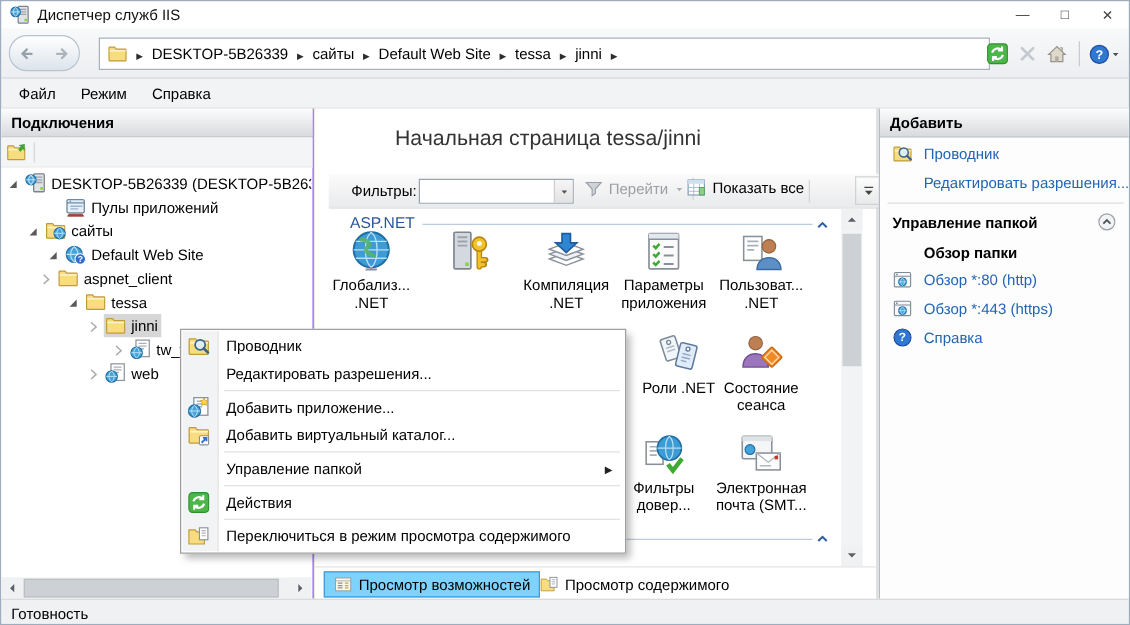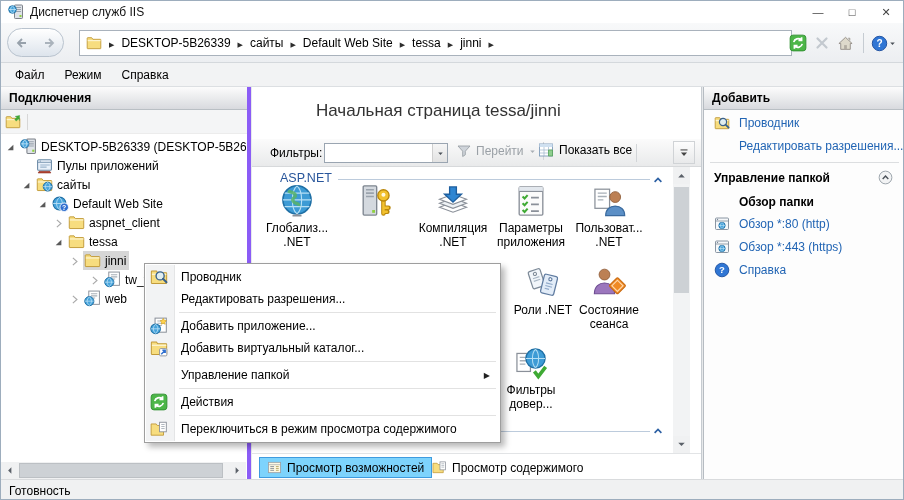--- a/index.html
+++ b/index.html
@@ -25,21 +25,21 @@
   .addrtools{position:absolute;right:6px;top:8px;height:24px;display:flex;align-items:center}
   .addrtools .tbtn{margin-left:7px;display:flex;align-items:center}
   .tooldiv{width:1px;height:20px;background:#c6ccd2;margin-left:9px}
 
   
   .menubar{position:absolute;left:0;top:62px;width:100%;height:24px;background:#f2f3f4;border-bottom:1px solid #dcdfe2;display:flex;align-items:center;padding-left:4px}
   .mitem{padding:3px 10px}
 
   
   .panel{position:absolute;top:86px;height:392px;background:#fff}
-  .panel.left{left:0;width:250px;border-right:4px solid #8b5cf6}
+  .panel.left{left:0;width:250px;border-right:1px solid #8b5cf6}
   .panel.center{left:251px;width:450px;border-right:1px solid #c7ccd1}
   .panel.right{left:702px;width:202px;border-left:1px solid #b6bcc2;background:#fdfdfd}
   .phead{height:23px;background:linear-gradient(#fcfcfc,#d8dade);border-bottom:1px solid #b9bfc4;font-weight:bold;display:flex;align-items:center;padding:0 8px}
 
   
   .ltoolbar{height:24px;background:#f4f5f6;display:flex;align-items:center;padding-left:4px;border-bottom:1px solid #ececec}
   .ltooldiv{width:1px;height:16px;background:#d7d7d7;margin-left:6px}
   .tree{position:absolute;left:0;top:48px;right:1px;bottom:17px;overflow:hidden;background:#fff;padding-top:2px}
   .trow{height:19px;display:flex;align-items:center;white-space:nowrap;overflow:hidden}
   .trow .exp{width:13px;height:13px;margin-right:2px}
@@ -47,21 +47,21 @@
   .trow.sel .selbox{background:#d6d6d6}
   .tlabel{margin-left:4px}
   .hscroll{position:absolute;left:0;right:1px;bottom:0;height:17px;background:#f0f1f2;display:flex;align-items:center}
   .sbtn{width:17px;height:17px;display:flex;align-items:center;justify-content:center;background:#f0f1f2}
   .hthumb{position:absolute;left:18px;width:204px;top:1px;height:15px;background:#cdd1d5;border:1px solid #bcc0c4}
   .hscroll .sbtn.right{position:absolute;right:0}
 
   
   .pageheader{position:absolute;left:0;top:0;width:100%;height:52px;background:#fff}
   .pagetitle{position:absolute;left:64px;top:14px;font-size:17px;color:#333}
-  .filterbar{position:absolute;left:0;top:52px;width:100%;height:28px;background:linear-gradient(#fbfbfb,#e9eaeb);border-bottom:1px solid #d7d9db;display:flex;align-items:center}
+  .filterbar{position:absolute;left:11px;top:52px;width:100%;height:28px;background:linear-gradient(#fbfbfb,#e9eaeb);border-bottom:1px solid #d7d9db;display:flex;align-items:center}
   .flabel{margin-left:18px}
   .combo{position:absolute;left:72px;top:4px;width:124px;height:20px;background:#fff;border:1px solid #9aa5b1;display:flex}
   .combo input{flex:1;border:none;outline:none;min-width:0;font-size:12px;padding:0 3px;font-family:inherit}
   .combo .cbtn{width:15px;display:flex;align-items:center;justify-content:center;background:linear-gradient(#f6f6f6,#e2e2e2);border-left:1px solid #cfcfcf}
   .gogroup{position:absolute;left:204px;top:3px;display:flex;align-items:center;color:#9aa0a6}
   .golabel{margin:0 4px}
   .fsep{width:1px;height:18px;background:#d2d5d8;margin:0 6px}
   .showall{position:absolute;left:286px;top:3px;display:flex;align-items:center;color:#000}
   .showall span.txt{margin-left:5px}
   .fsep2{position:absolute;left:384px;top:5px;width:1px;height:18px;background:#d2d5d8}
@@ -221,21 +221,21 @@
                 <rect x="6.5" y="1" width="8" height="13.5" rx=".8" fill="#dfe3e8" stroke="#7d828a"></rect>
                 <path d="M8 3.5h5M8 5.5h5M8 7.5h5" stroke="#9aa3ad"></path>
                 <rect x="11.5" y="11" width="2" height="2" fill="#8fd13f"></rect>
                 <circle cx="4.5" cy="5.5" r="3.8" fill="#45a3db" stroke="#1e6fa5" stroke-width=".9"></circle>
                 <path d="M1 5.5h7M4.5 1.9c-2.5 2.3-2.5 4.9 0 7.2M4.5 1.9c2.5 2.3 2.5 4.9 0 7.2" stroke="#bfe3f7" stroke-width=".8" fill="none"></path>
               </svg>
             </span>
             <span class="tlabel">DESKTOP-5B26339 (DESKTOP-5B26339</span>
           </span>
         </div>
-        <div class="trow" style="padding-left:19px">
+        <div class="trow" style="padding-left:35px">
           <span class="exp"><span class="ico" style="width:13px;height:13px"></span></span>
           <span class="selbox">
             <span class="ico" style="width:17px;height:17px">
               <svg viewBox="0 0 16 16">
                 <rect x="1.5" y="2.5" width="13" height="10" rx="1" fill="#e8f1fa" stroke="#6b8aa6"></rect>
                 <path d="M1.5 5h13" stroke="#6b8aa6" stroke-width=".8"></path>
                 <circle cx="4" cy="3.8" r=".6" fill="#6b8aa6"></circle>
                 <path d="M4 7.5h9M4 9.5h6" stroke="#9ab4cc"></path>
                 <path d="M3 13.5h10l1 1.5H2z" fill="#b8432f" stroke="#8e3325" stroke-width=".6"></path>
               </svg>
@@ -268,21 +268,21 @@
               <svg viewBox="0 0 16 16">
                 <circle cx="7" cy="8" r="6" fill="#45a3db" stroke="#1e6fa5"></circle>
                 <path d="M1 8h12M7 2.2c-3.6 3.3-3.6 8.3 0 11.6M7 2.2c3.6 3.3 3.6 8.3 0 11.6" stroke="#bfe3f7" stroke-width=".8" fill="none"></path>
                 <circle cx="11.5" cy="11.5" r="4" fill="#2f6fd0" stroke="#fff" stroke-width=".8"></circle>
                 <text x="11.5" y="14" text-anchor="middle" font-size="6.5" fill="#fff" font-weight="bold">?</text>
               </svg>
             </span>
             <span class="tlabel">Default Web Site</span>
           </span>
         </div>
-        <div class="trow" style="padding-left:51px">
+        <div class="trow" style="padding-left:29px">
           <span class="exp"><span class="ico" style="width:13px;height:13px"><svg viewBox="0 0 16 16">
                 <path d="M6 3.5L11 8l-5 4.5" fill="none" stroke="#a9a9a9" stroke-width="1.4"></path>
               </svg></span></span>
           <span class="selbox">
             <span class="ico" style="width:17px;height:17px">
               <svg viewBox="0 0 16 16">
                 <path d="M1.2 4.6V3.2c0-.3.2-.5.5-.5h4l1.2 1.6h7.4c.3 0 .5.2.5.5v8.4c0 .3-.2.5-.5.5H1.7a.5.5 0 0 1-.5-.5z" fill="#f7dd7f" stroke="#c19a39" stroke-width=".9"></path>
                 <path d="M1.7 5.6h12.8" stroke="#fcf3cd" stroke-width="1.2"></path>
               </svg>
             </span>
@@ -516,20 +516,32 @@
         <div class="fcell" style="left:240px;top:178px"><span class="ico" style="width:36px;height:36px"><svg viewBox="0 0 32 32">
               <rect x="3.5" y="7.5" width="12" height="16" fill="#fff" stroke="#8a9099" stroke-width="1.1"></rect>
               <path d="M6 11h7M6 14h7M6 17h5" stroke="#a8b0b8" stroke-width="1.2"></path>
               <circle cx="20" cy="12" r="8.5" fill="#3d9bd5" stroke="#1e6fa5" stroke-width="1.2"></circle>
               <path d="M11.5 12h17M20 3.8c-3.6 2.9-3.6 13.5 0 16.4M20 3.8c3.6 2.9 3.6 13.5 0 16.4" stroke="#b5dff5" stroke-width=".9" fill="none"></path>
               <path d="M19 23.5l3.5 4.5 6.5-8.5" fill="none" stroke="#3faa34" stroke-width="3.2"></path>
             </svg></span><div class="flbl">
             <div>Фильтры</div>
             <div>довер...</div>
           </div></div>
+        <div class="fcell" style="left:318px;top:178px"><span class="ico" style="width:36px;height:36px"><svg viewBox="0 0 32 32">
+              <rect x="2.5" y="3.5" width="21" height="16" rx="1" fill="#f4f5f6" stroke="#8a9099" stroke-width="1.1"></rect>
+              <rect x="2.5" y="3.5" width="21" height="3.5" fill="#dfe3e8"></rect>
+              <circle cx="8" cy="13" r="3.5" fill="#45a3db" stroke="#1e6fa5" stroke-width=".8"></circle>
+              <rect x="12.5" y="15.5" width="17" height="12" fill="#fdfdfd" stroke="#8a9099" stroke-width="1.1"></rect>
+              <path d="M12.5 15.5l8.5 6.5 8.5-6.5" fill="none" stroke="#b0b8c0"></path>
+              <rect x="25.5" y="17.5" width="2.5" height="2.5" fill="#c0392b"></rect>
+              <path d="M15 24.5h8" stroke="#b0b8c0"></path>
+            </svg></span><div class="flbl">
+            <div>Электронная</div>
+            <div>почта (SMT...</div>
+          </div></div>
       </div>
     <div class="tabbar" id="tabbar">
         <div class="tab tsel" style="left:7px">
           <span class="ico" style="width:15px;height:15px">
             <svg viewBox="0 0 16 16">
               <rect x="1.5" y="2.5" width="13" height="11" fill="#fdf8e3" stroke="#9aa0a6" stroke-width=".9"></rect>
               <path d="M1.5 5h13" stroke="#9aa0a6" stroke-width=".7"></path>
               <path d="M3.5 7h4M3.5 9h4M3.5 11h4" stroke="#8a9099"></path>
               <path d="M9.5 7h3M9.5 9h3M9.5 11h3" stroke="#b8a864"></path>
             </svg>

